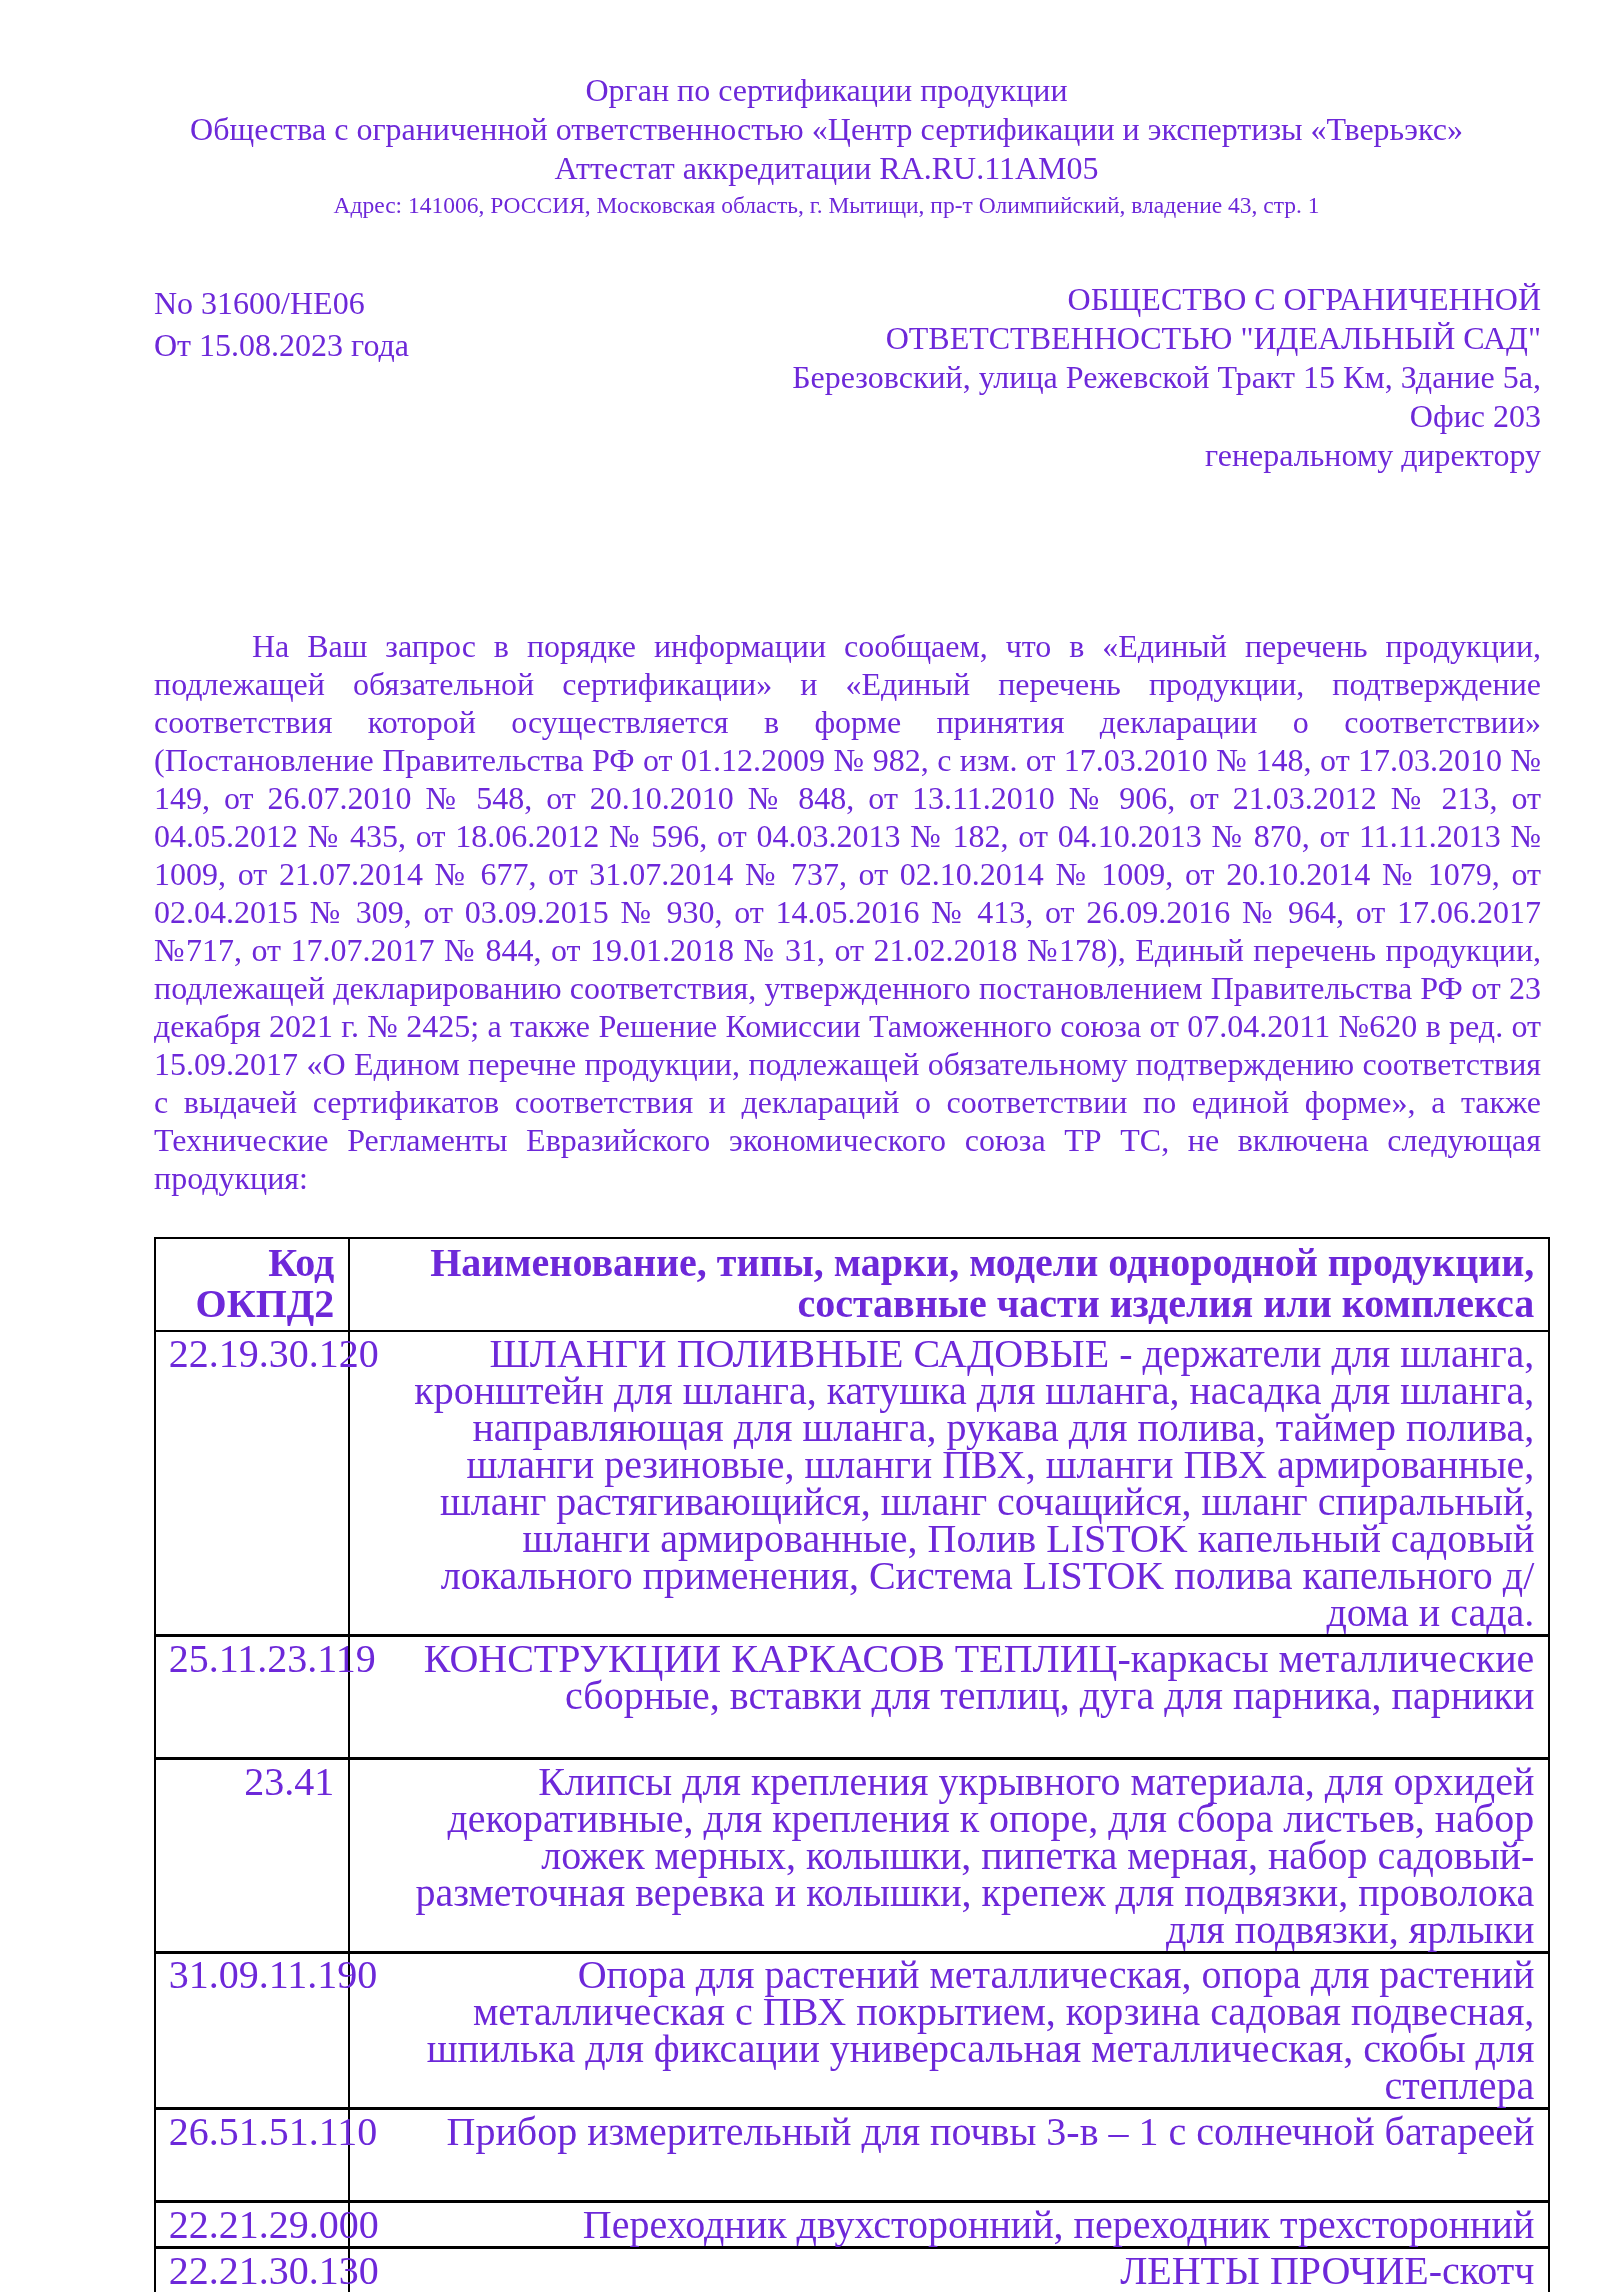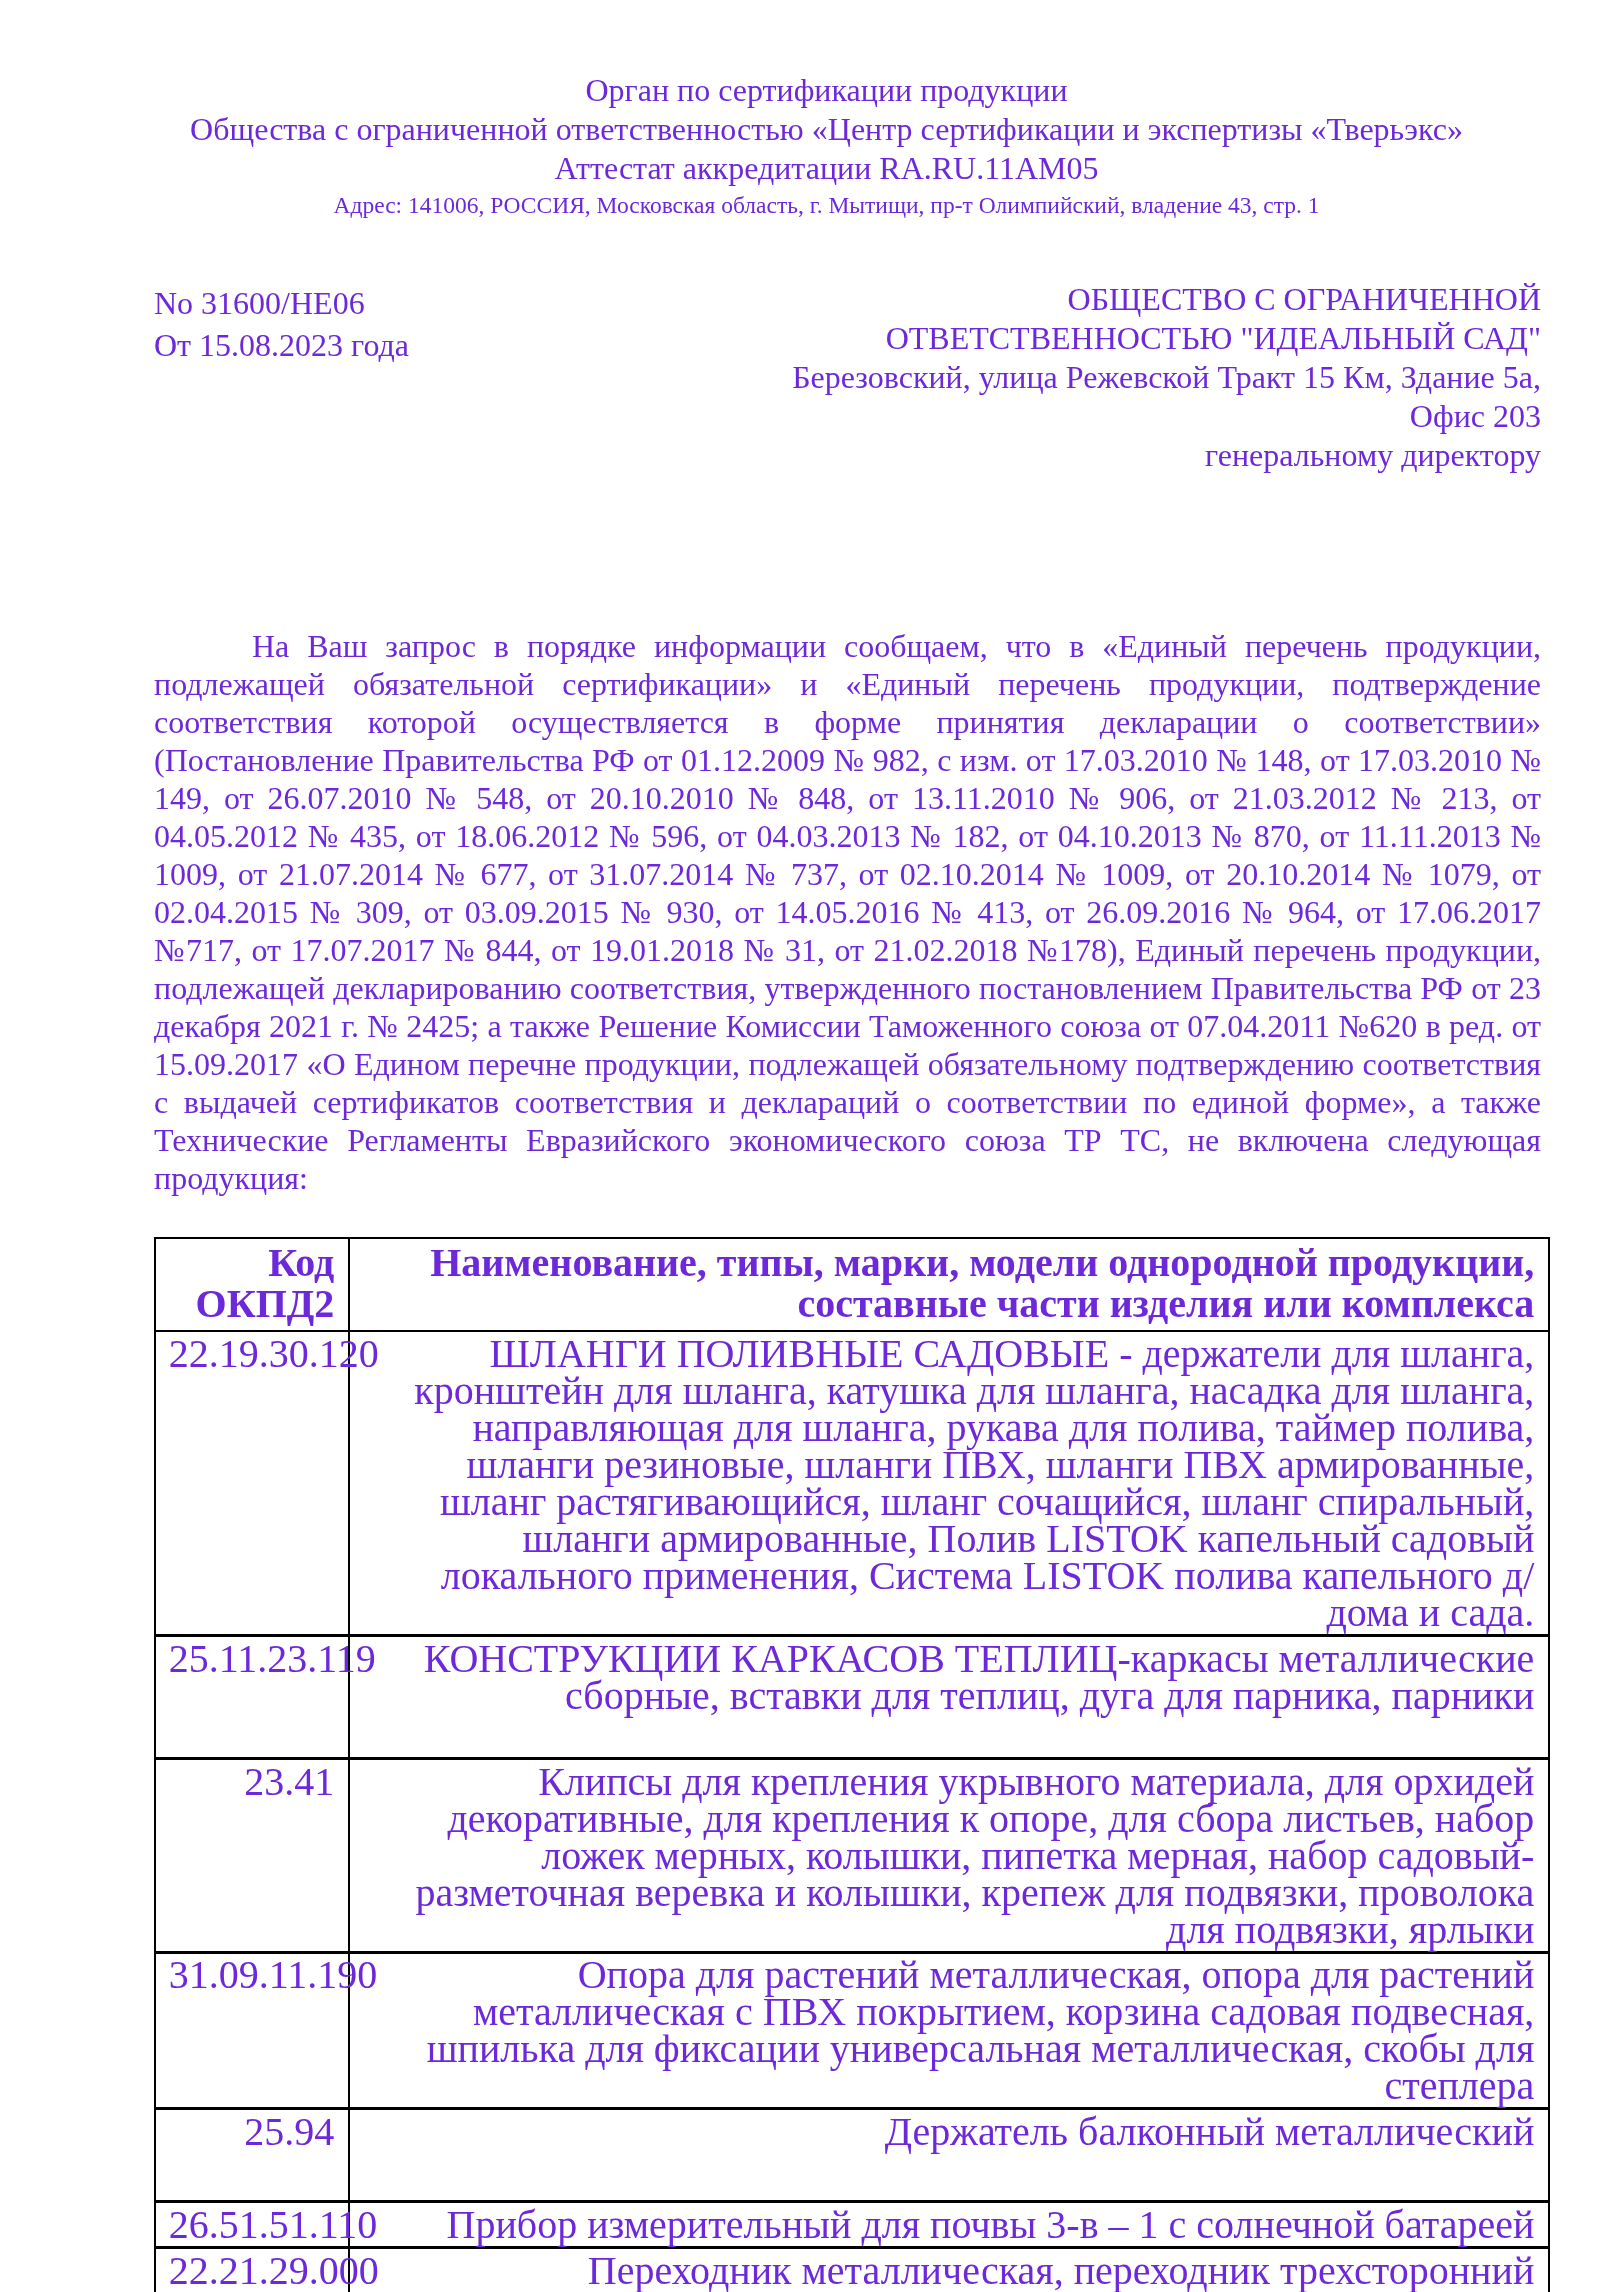--- a/index.html
+++ b/index.html
@@ -137,30 +137,26 @@
         </tr>
         <tr>
           <td>23.41</td>
           <td class="name-col">Клипсы для крепления укрывного материала, для орхидей декоративные, для крепления к опоре, для сбора листьев, набор ложек мерных, колышки, пипетка мерная, набор садовый-разметочная веревка и колышки, крепеж для подвязки, проволока для подвязки, ярлыки</td>
         </tr>
         <tr>
           <td>31.09.11.190</td>
           <td class="name-col">Опора для растений металлическая, опора для растений металлическая с  ПВХ покрытием, корзина садовая подвесная, шпилька для фиксации универсальная металлическая, скобы для степлера</td>
         </tr>
         <tr>
-          <td>25.94</td>
-          <td class="name-col">Держатель балконный металлический</td>
-        </tr>
-        <tr>
           <td>26.51.51.110</td>
           <td class="name-col">Прибор измерительный для почвы 3-в – 1 с солнечной батареей</td>
         </tr>
         <tr>
           <td>22.21.29.000</td>
-          <td class="name-col">Переходник металлическая, переходник трехсторонний</td>
+          <td class="name-col">Переходник двухсторонний, переходник трехсторонний</td>
         </tr>
         <tr>
           <td>22.21.30.130</td>
           <td class="name-col">ЛЕНТЫ ПРОЧИЕ-скотч</td>
         </tr>
         <tr>
           <td>22.29.29.000</td>
           <td class="name-col">Лента-стрейч для подвязки стеблей растений</td>
         </tr>
         <tr>

